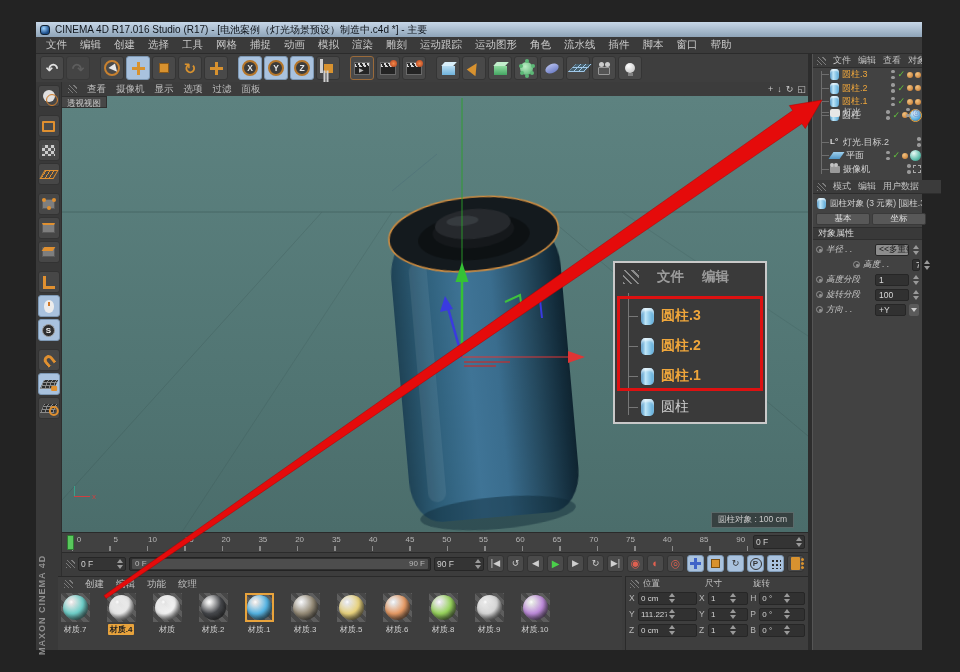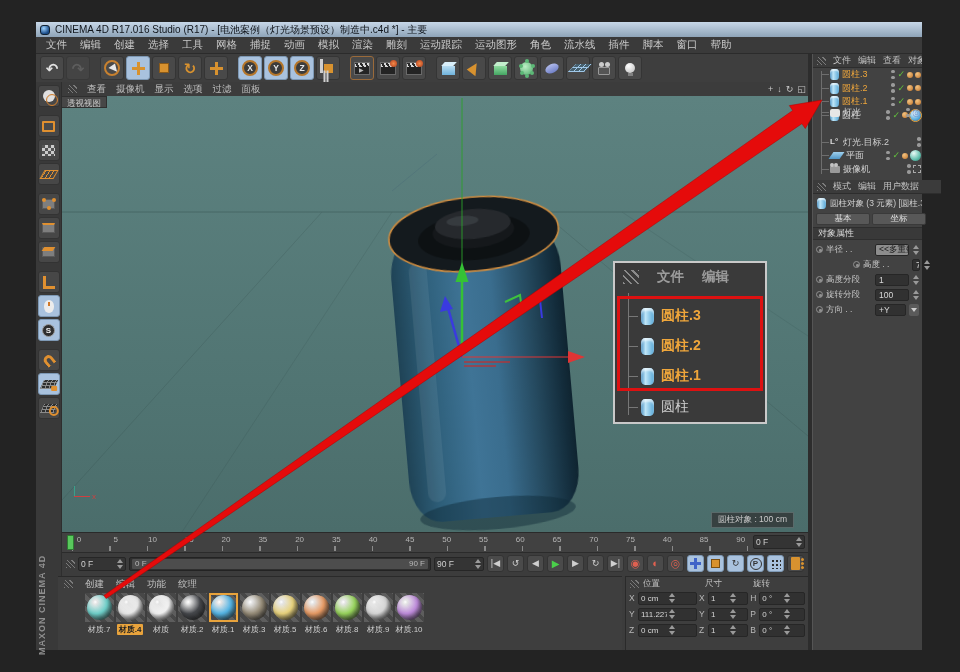--- a/index.html
+++ b/index.html
@@ -118,21 +118,21 @@
   .dashtag{width:8px;height:8px;border:1px dashed #aaa;}
   
   .amtitle{display:flex;align-items:center;gap:4px;height:15px;padding:0 4px;overflow:hidden;}
   .amtitle span{font-size:8.5px;color:#cfcfcf;white-space:nowrap;}
   .tabs{display:flex;gap:2px;padding:1px 3px;}
   .tab{flex:1;height:12px;background:#585858;border:1px solid #3a3a3a;border-radius:2px;color:#ddd;font-size:8.5px;display:flex;align-items:center;justify-content:center;}
   .sect{height:13px;background:#393939;border-top:1px solid #2e2e2e;border-bottom:1px solid #2e2e2e;display:flex;align-items:center;padding:0 5px;color:#dadada;font-size:9px;}
   .fld{display:flex;align-items:center;height:15px;padding:0 3px;gap:3px;}
   .acirc{width:7px;height:7px;border:1px solid #909090;border-radius:50%;position:relative;flex:0 0 auto;}
   .acirc:after{content:"";position:absolute;left:2px;top:2px;width:2.5px;height:2.5px;border-radius:50%;background:#909090;}
-  .flbl{font-size:8.5px;color:#c6c6c6;width:46px;white-space:nowrap;overflow:hidden;flex:0 0 auto;}
+  .flbl{font-size:8.5px;color:#c6c6c6;width:46px;white-space:nowrap;overflow:hidden;flex:0 0 auto;font-style:italic;}
   .fval{flex:1;height:12px;background:#313131;border:1px solid #262626;border-radius:2px;color:#d8d8d8;font-size:8.5px;display:flex;align-items:center;padding:0 3px;overflow:hidden;white-space:nowrap;}
   .fval.multi{background:#8d8d8d;color:#1d1d1d;}
   .step{width:7px;height:10px;position:relative;flex:0 0 auto;}
   .step:before{content:"";position:absolute;left:1px;top:0;border-left:3px solid transparent;border-right:3px solid transparent;border-bottom:4px solid #9a9a9a;}
   .step:after{content:"";position:absolute;left:1px;bottom:0;border-left:3px solid transparent;border-right:3px solid transparent;border-top:4px solid #9a9a9a;}
   .dd{width:10px;height:12px;background:#5a5a5a;border-radius:2px;display:flex;align-items:center;justify-content:center;flex:0 0 auto;}
   .dd:after{content:"";border-left:3px solid transparent;border-right:3px solid transparent;border-top:4px solid #ccc;}
   
   #ruler{left:26px;top:510px;width:746px;height:20px;background:#414141;border-top:1px solid #2a2a2a;}
   #ticks{position:absolute;left:10px;top:2px;width:676px;display:flex;justify-content:space-between;}
@@ -157,21 +157,21 @@
   .minicross:after{left:4px;top:0;width:3px;height:11px;}
   .minisq{width:9px;height:9px;background:#d8922f;border:1px solid #7a4f12;}
   .pcirc{width:12px;height:12px;border:1.5px solid #333;border-radius:50%;font-size:8px;font-weight:bold;color:#333;display:flex;align-items:center;justify-content:center;}
   .dots9{width:10px;height:10px;background-image:radial-gradient(#2d2d2d 1px,transparent 1.2px);background-size:4px 4px;}
   .keyic{width:9px;height:13px;background:#d8922f;border-radius:1px;position:relative;}
   .keyic:after{content:"";position:absolute;right:-4px;top:1px;width:3px;height:3px;border-radius:50%;background:#d8922f;box-shadow:0 4px 0 #d8922f,0 8px 0 #d8922f;}
   
   #mats{left:22px;top:554px;width:564px;height:74px;background:#3e3e3e;border-top:1px solid #2a2a2a;}
   #matmenu{display:flex;align-items:center;gap:12px;height:14px;padding:0 6px;}
   #matmenu span{font-size:9.5px;color:#c2c2c2;}
-  #mattiles{position:absolute;left:2px;top:16px;display:flex;gap:1px;margin-left:24px;}
+  #mattiles{position:absolute;left:2px;top:16px;display:flex;gap:16px;}
   .tile{width:30px;display:flex;flex-direction:column;align-items:center;}
   .swatch{width:29px;height:29px;background:repeating-linear-gradient(45deg,#5d5d5d 0 4px,#474747 4px 8px);display:flex;align-items:center;justify-content:center;}
   .swatch.selsw{outline:2px solid #e8a33c;outline-offset:-2px;}
   .matball{width:25px;height:25px;border-radius:50%;background:radial-gradient(circle at 33% 28%,#ffffff 0%,rgba(255,255,255,.85) 9%,var(--c) 48%,rgba(0,0,0,.45) 97%);box-shadow:inset -2px -3px 4px rgba(0,0,0,.35);}
   .matlbl{margin-top:2px;font-size:8px;color:#cfcfcf;max-width:30px;white-space:nowrap;overflow:hidden;}
   .matlbl.sellbl{background:#e8a33c;color:#222;font-weight:bold;padding:0 2px;border-radius:1px;}
   
   #coords{left:589px;top:554px;width:183px;height:74px;background:#3e3e3e;border-top:1px solid #2a2a2a;border-left:1px solid #2a2a2a;}
   #coordhead{display:flex;align-items:center;height:13px;gap:4px;padding:0 4px;}
   #coordhead .h{font-size:8.5px;color:#c2c2c2;}

